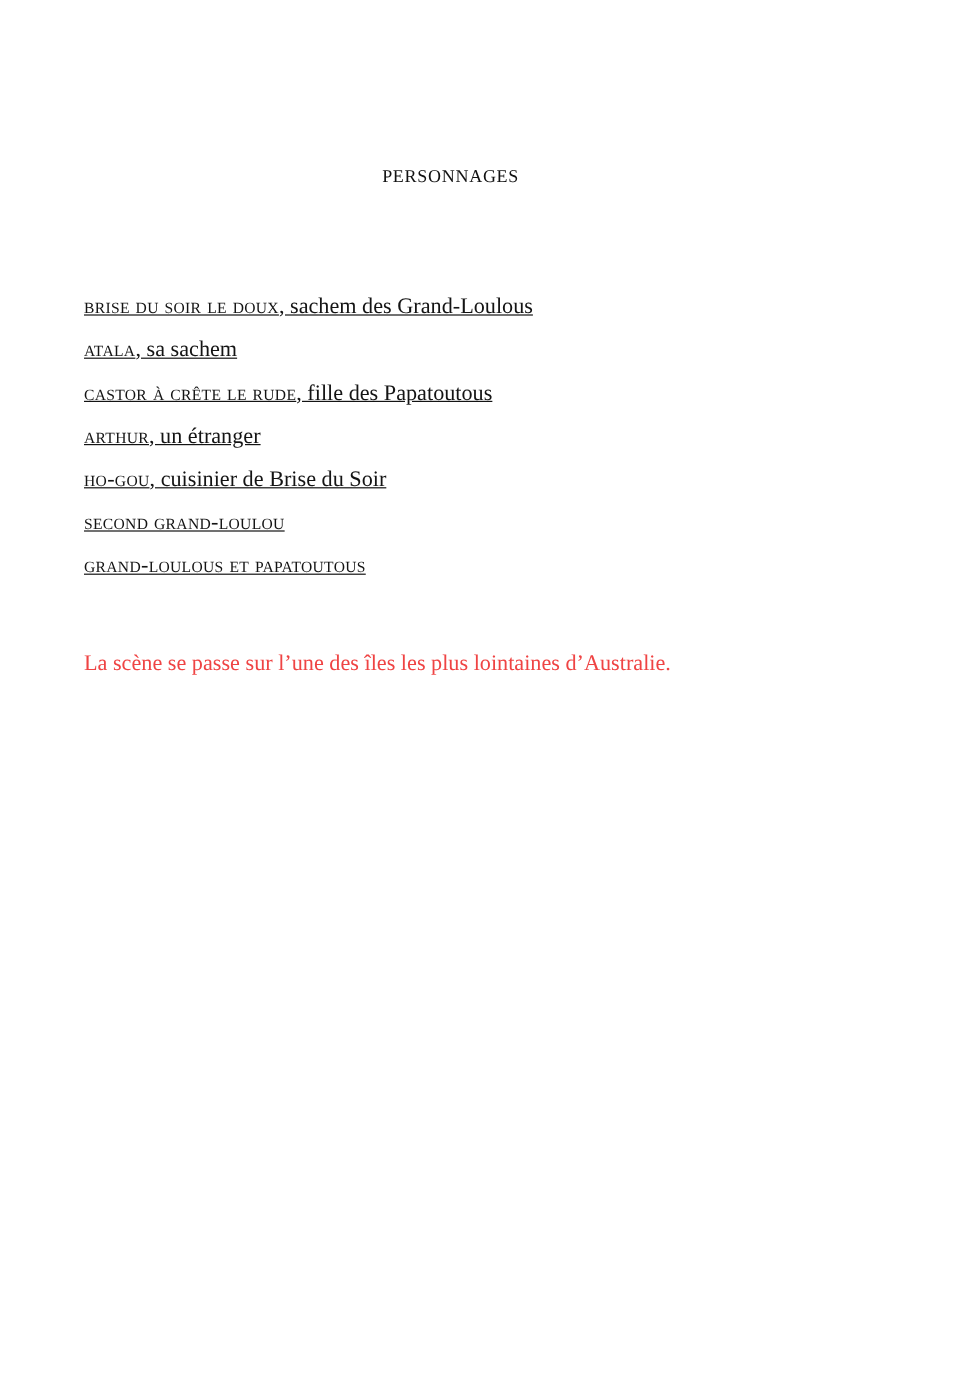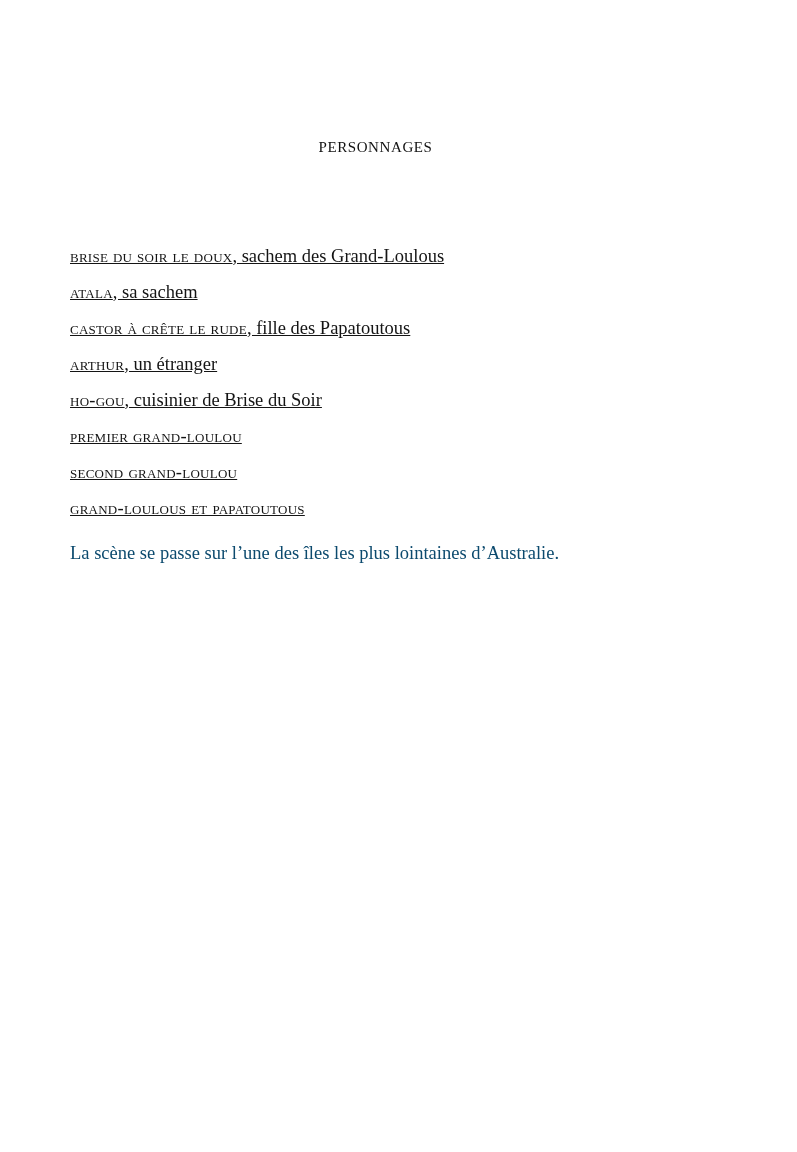--- a/index.html
+++ b/index.html
@@ -71,21 +71,21 @@
 
   
   .scene-note {
     position: absolute;
     left: 70px;
     top: 519px;
     width: 680px;
     font-size: 18.5px;
     line-height: 36px;
     white-space: nowrap;
-    color: #0c4a6e;
+    color: #ef4444;
   }
 </style>
 </head>
 <body>
 
 <div class="page">
 
   <div class="title-block">
     <span class="doc-title">Personnages</span>
   </div>
@@ -105,23 +105,20 @@
     </div>
 
     <div class="cast-line">
       <span class="sc">Arthur</span><span class="rm">, un étranger</span>
     </div>
 
     <div class="cast-line">
       <span class="sc">Ho-Gou</span><span class="rm">, cuisinier de Brise du Soir</span>
     </div>
 
-    <div class="cast-line">
-      <span class="sc">Premier Grand-Loulou</span><span class="rm"></span>
-    </div>
 
     <div class="cast-line">
       <span class="sc">Second Grand-Loulou</span><span class="rm"></span>
     </div>
 
     <div class="cast-line">
       <span class="sc">Grand-Loulous et Papatoutous</span><span class="rm"></span>
     </div>
 
   </div>

